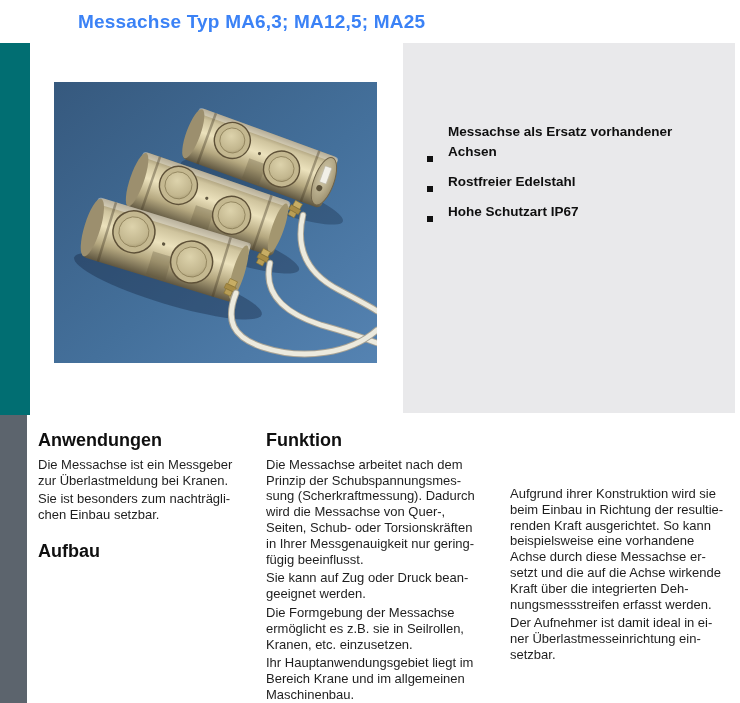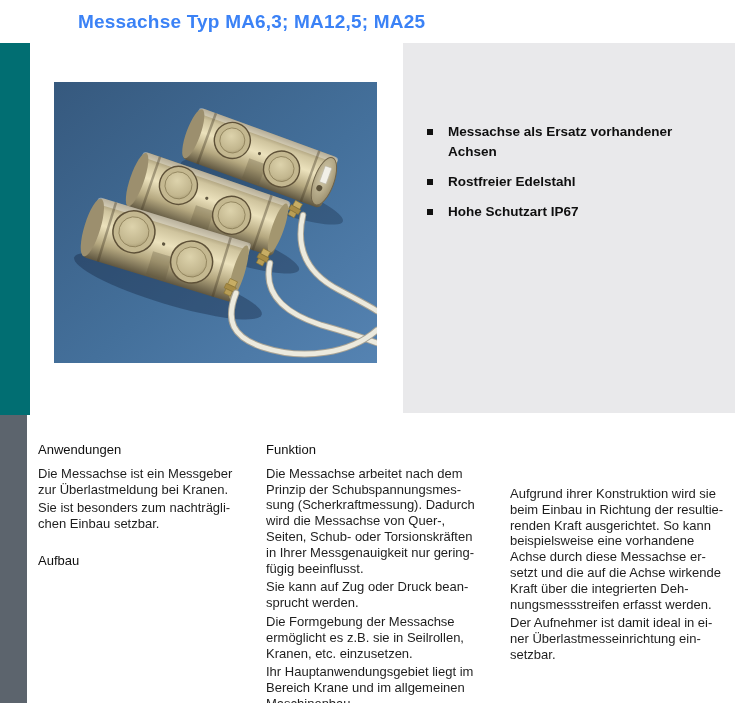--- a/index.html
+++ b/index.html
@@ -35,42 +35,42 @@
   }
   .feature-panel{
     position:absolute;left:403px;top:43px;width:332px;height:370px;
     background:var(--panel-bg);
   }
   .bullet-list{
     position:absolute;left:24px;top:79px;width:290px;
     list-style:none;
   }
   .bullet-item{
-    display:flex;align-items:flex-start;
+    display:flex;align-items:flex-end;
     margin-bottom:10px;
   }
   .bullet-square{
     flex:0 0 auto;
     width:6px;height:6px;background:#111;
     margin-top:7px;margin-right:15px;
   }
   .bullet-label{
     font-size:13.5px;font-weight:bold;line-height:20px;color:#0f0f0f;
     white-space:pre;
   }
   .photo{
     position:absolute;left:54px;top:82px;width:323px;height:281px;
   }
   .col{position:absolute;font-size:13px;line-height:15.8px;color:#1e1e1e;}
   .col-1{left:38px;top:433px;width:218px;}
   .col-2{left:266px;top:433px;width:232px;}
   .col-3{left:510px;top:455px;width:240px;margin-top:31px;}
   .col-heading{
-    font-size:13px;font-weight:normal;color:#0f0f0f;
-    margin:9px 0 8px 0;white-space:pre;
+    font-size:18px;font-weight:bold;color:#0f0f0f;
+    margin:0 0 8px 0;white-space:pre;
   }
   .col-heading.spaced{margin-top:21px;}
   .para{white-space:pre;margin:0 0 3px 0;}
 </style>
 </head>
 <body>
 
 <h1 class="page-title">Messachse Typ MA6,3; MA12,5; MA25</h1>
 
 <div class="teal-bar"></div>
@@ -212,21 +212,21 @@
 <div class="col col-2">
   <h2 class="col-heading">Funktion</h2>
   <p class="para">Die Messachse arbeitet nach dem
 Prinzip der Schubspannungsmes-
 sung (Scherkraftmessung). Dadurch
 wird die Messachse von Quer-,
 Seiten, Schub- oder Torsionskräften
 in Ihrer Messgenauigkeit nur gering-
 fügig beeinflusst.</p>
   <p class="para">Sie kann auf Zug oder Druck bean-
-sprucht werden.</p>
+geeignet werden.</p>
   <p class="para">Die Formgebung der Messachse
 ermöglicht es z.B. sie in Seilrollen,
 Kranen, etc. einzusetzen.</p>
   <p class="para">Ihr Hauptanwendungsgebiet liegt im
 Bereich Krane und im allgemeinen
 Maschinenbau.</p>
 </div>
 
 <div class="col col-3">
   <p class="para">Aufgrund ihrer Konstruktion wird sie

